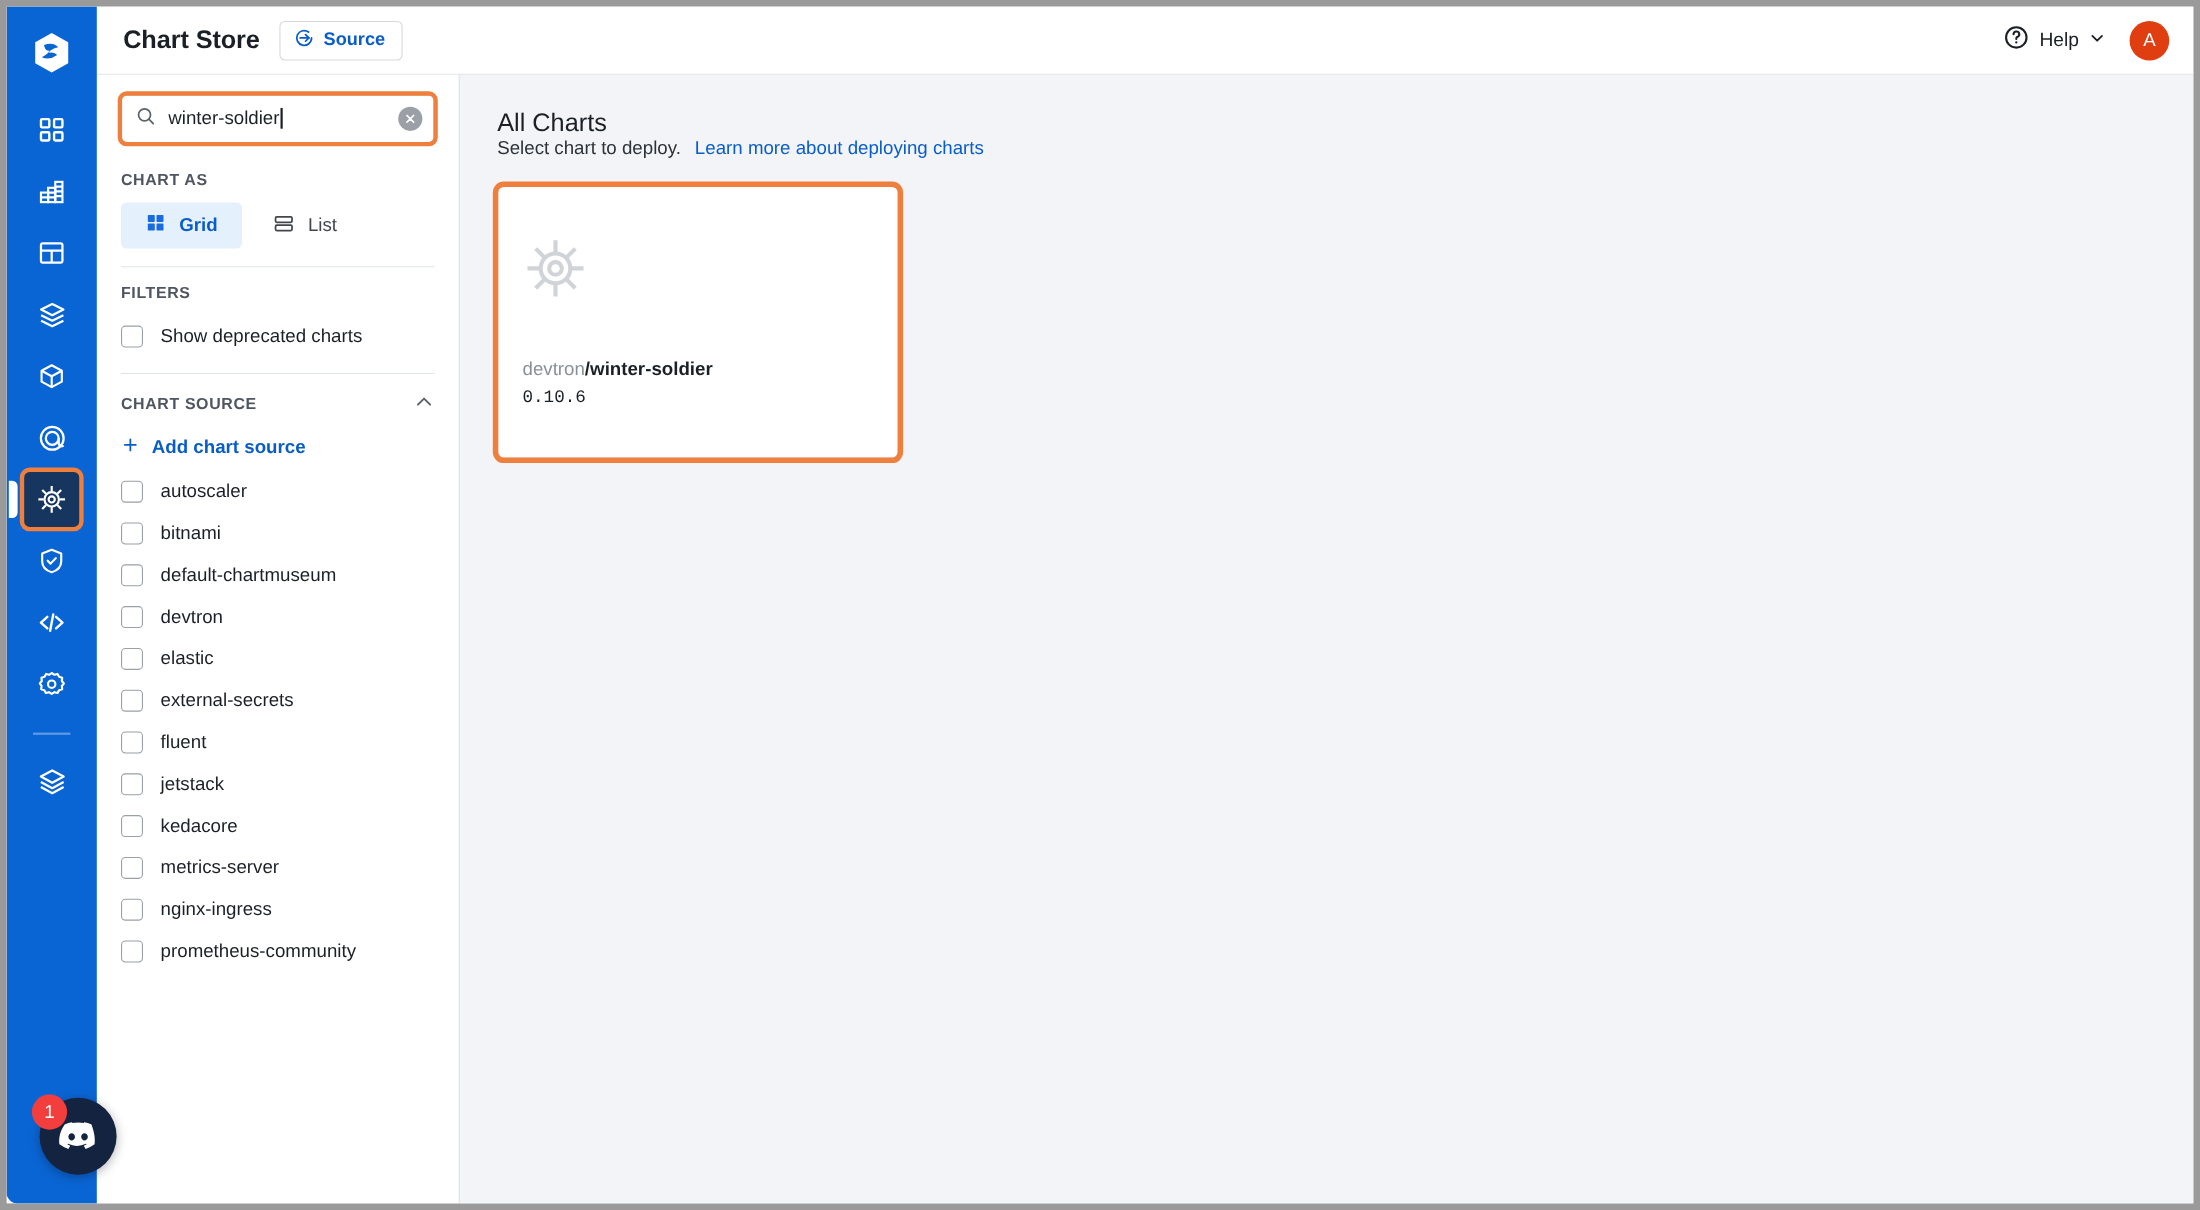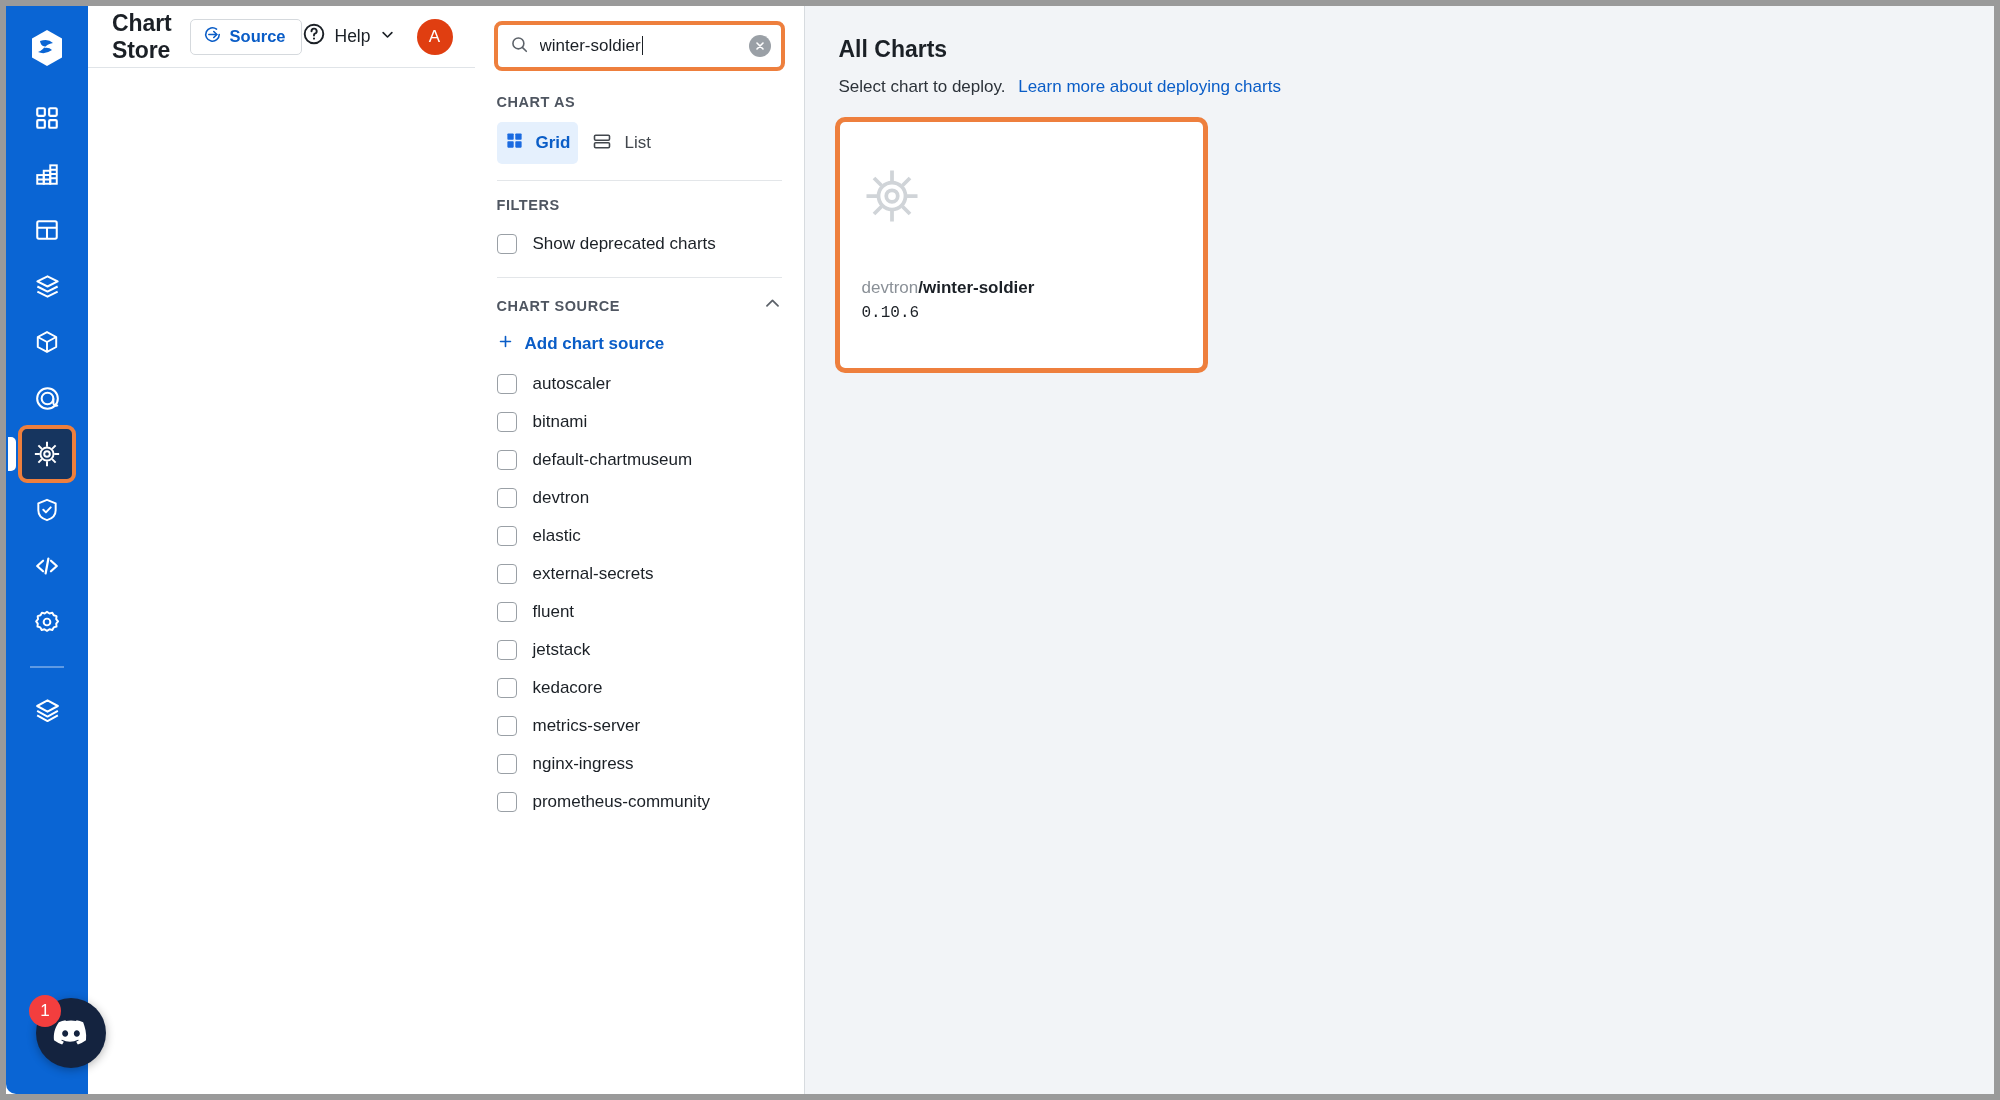--- a/index.html
+++ b/index.html
@@ -79,21 +79,21 @@
     width: 32px; height: 32px;
     border-radius: 50%;
     background: #f33e3e;
     color: #fff;
     font-size: 17px;
     display: flex; align-items: center; justify-content: center;
     font-family: "Liberation Sans", sans-serif;
   }
 
   
-  .main-col { flex: 1; display: flex; flex-direction: row; min-width: 0; }
+  .main-col { flex: 1; display: flex; flex-direction: column; min-width: 0; }
 
   
   .header {
     height: 62px;
     flex: 0 0 62px;
     background: #fff;
     border-bottom: 1px solid #e0e4e8;
     display: flex;
     align-items: center;
     padding: 0 22px 0 24px;
@@ -184,21 +184,21 @@
     color: #4f5661;
     letter-spacing: 0.55px;
     font-weight: bold;
     padding: 16px 22px 12px 22px;
   }
   .viewas-row {
     display: flex; gap: 6px; padding: 0 22px 16px 22px;
   }
   .viewas-btn {
     height: 42px;
-    padding: 0 8px;
+    padding: 0 22px;
     border-radius: 5px;
     display: flex; align-items: center; gap: 12px;
     font-size: 17px;
     color: #42474d;
   }
   .viewas-btn.sel { background: #e5f0fd; color: #0a5dc7; font-weight: bold; }
   .hr { height: 1px; background: #e3e6e9; margin: 0 22px; }
 
   .chk-row {
     display: flex; align-items: center; gap: 16px;
@@ -227,22 +227,21 @@
 
   
   .content {
     flex: 1;
     background: #f2f4f7;
     padding: 30px 34px;
     overflow: hidden;
     min-width: 0;
   }
   .content-title {
-    font-size: 23px; font-weight: bold; color: #1b2026;
-    margin-bottom: 14px;
+    font-size: 23px; font-weight: normal; color: #1b2026;
   }
   .content-sub { font-size: 17px; color: #2c3239; margin-bottom: 24px; }
   .content-sub a { color: #0a5dc7; text-decoration: none; margin-left: 8px; }
 
   .card {
     width: 365px; height: 248px;
     background: #fff;
     border: 1px solid #e0e4e8;
     border-radius: 6px;
     outline: 5px solid #ee7f3d;

